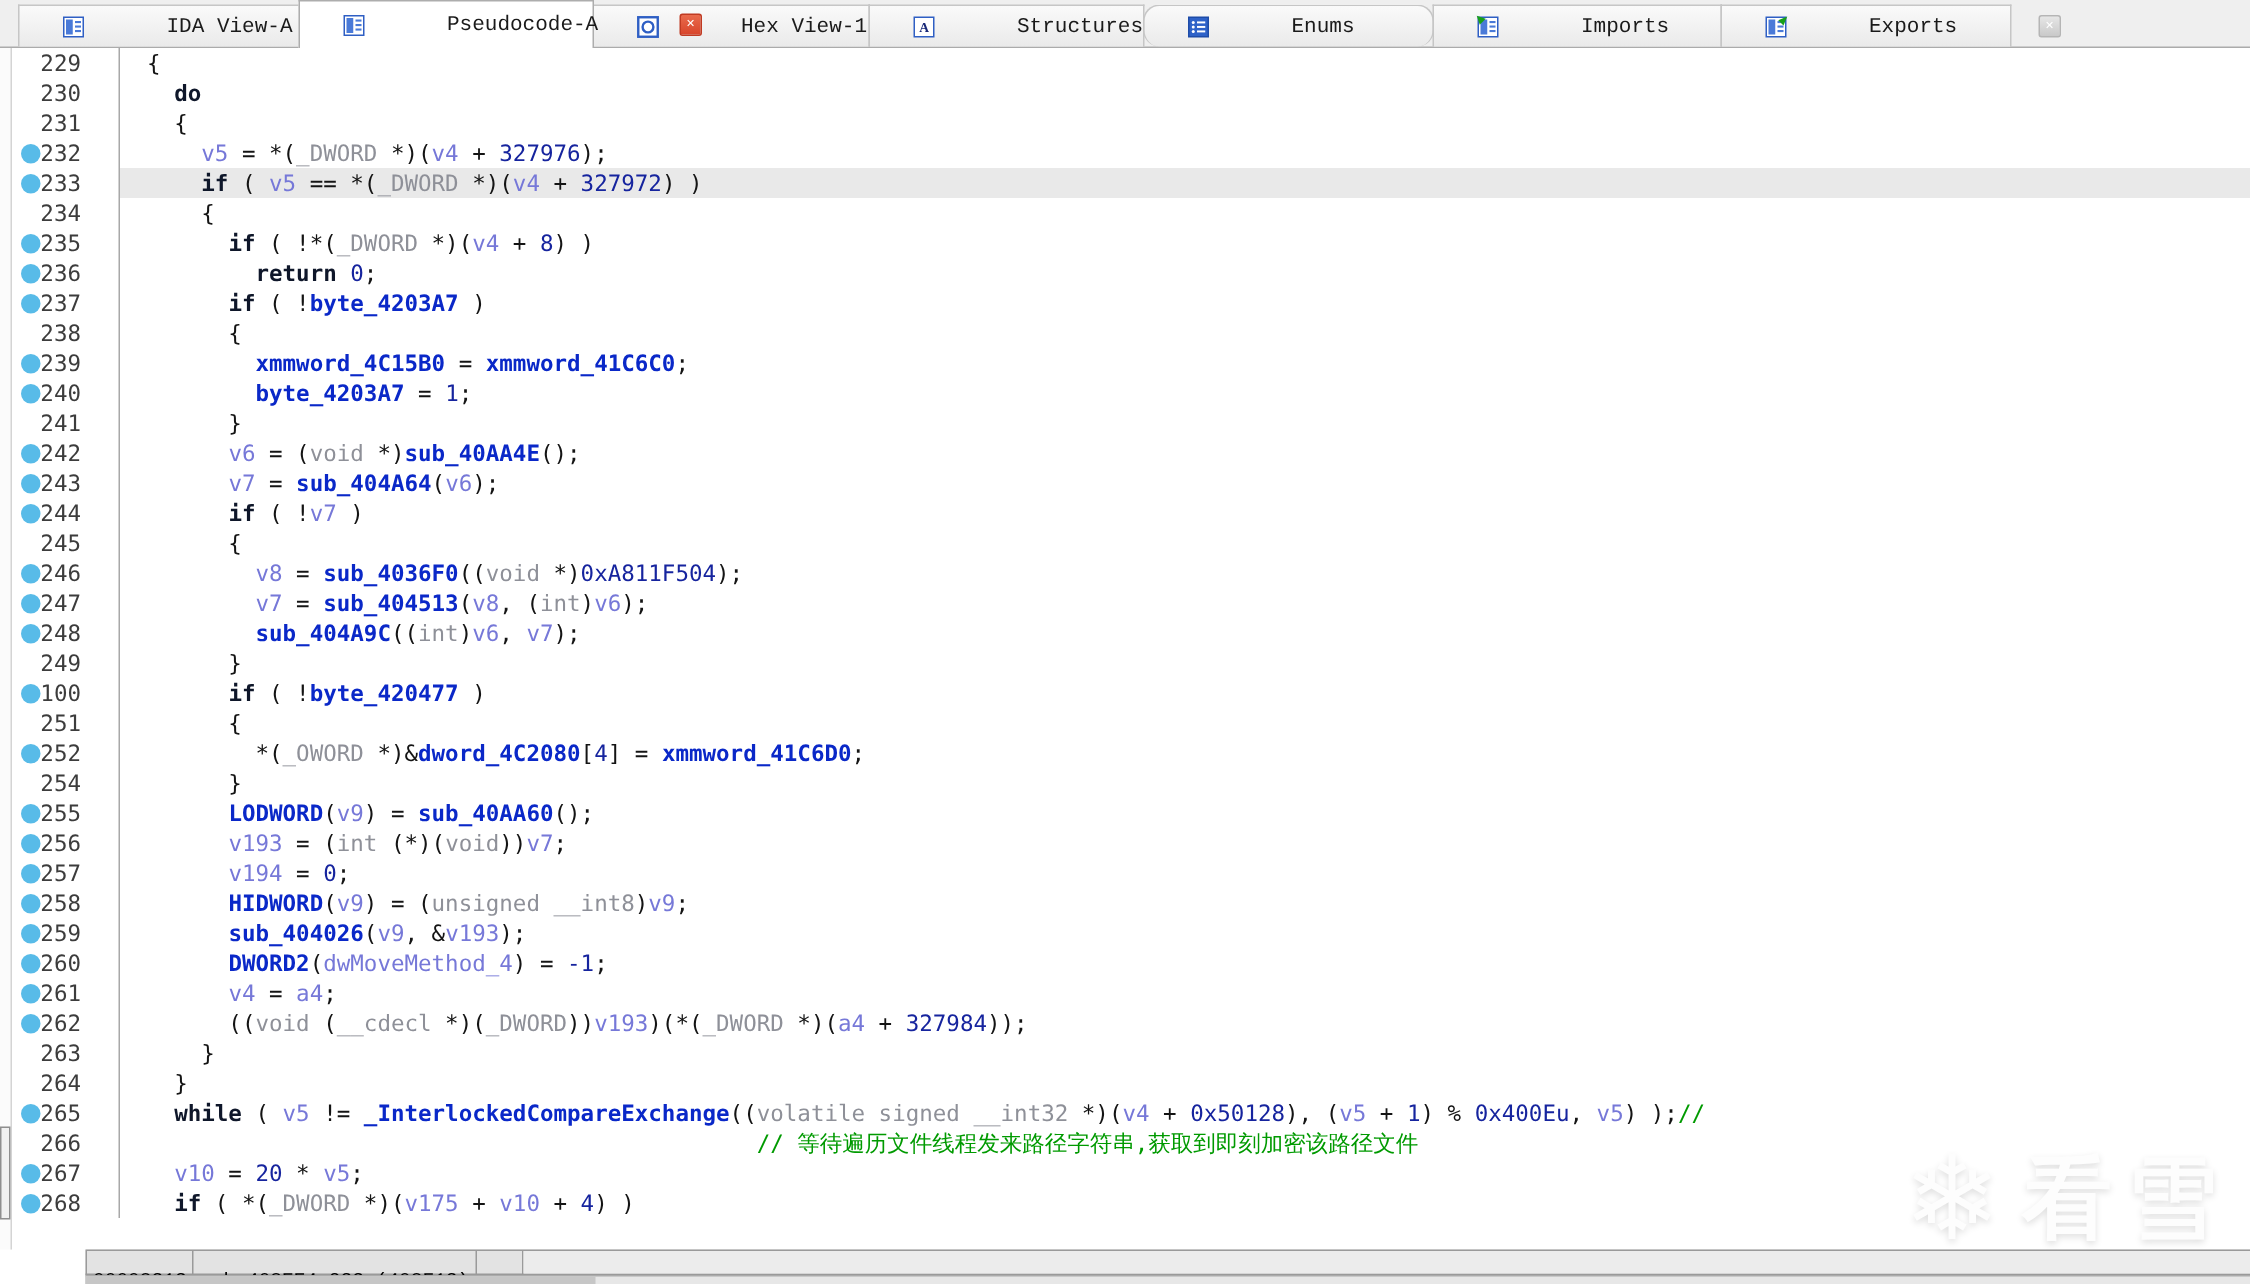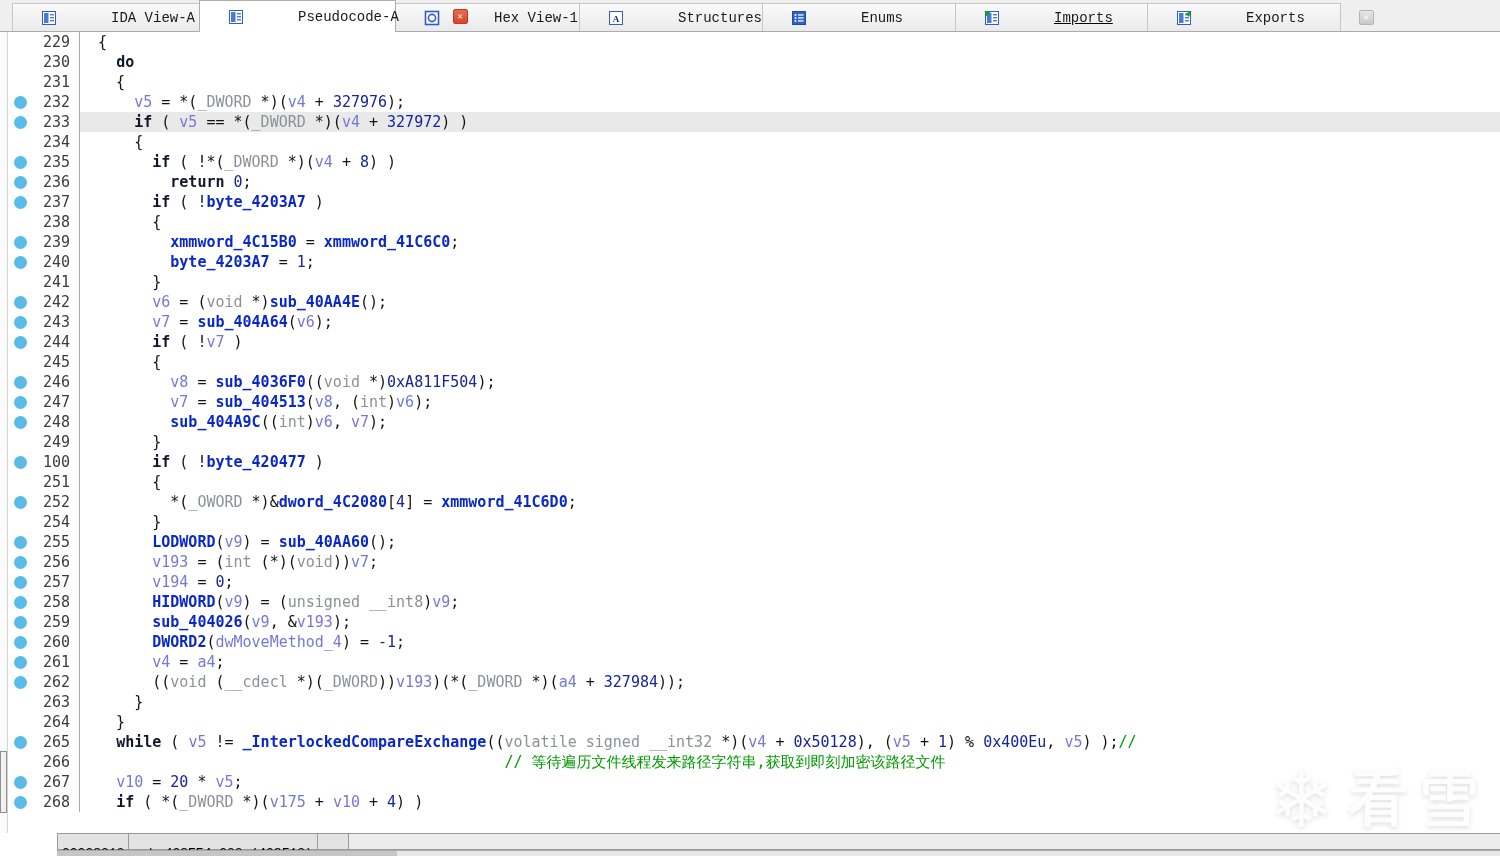--- a/index.html
+++ b/index.html
@@ -22,21 +22,21 @@
                color:#FFFFFF;font-size:9px;line-height:13px;text-align:center;font-weight:bold;
                box-sizing:border-box;cursor:pointer;}
   .tab.active .tclose{background:linear-gradient(#E96A4C,#D8452B);border-color:#C03A22;}
 
   
   #codeview{position:absolute;left:0;top:32px;width:1500px;height:801px;background:#fff;}
   .row{display:flex;height:20px;white-space:pre;}
   .gutter{position:relative;flex:0 0 80px;box-sizing:border-box;background:#fff;
           border-right:1px solid #A8A8A8;text-align:right;}
   .bp{position:absolute;left:14px;top:4px;width:13px;height:13px;border-radius:50%;background:#58BBE8;}
-  .lnum{display:inline-block;margin-right:9px;font-size:15px;line-height:20px;color:#3C3C3C;}
+  .lnum{display:inline-block;margin-right:25px;font-size:15px;line-height:20px;color:#3C3C3C;}
   .codetext{flex:1;margin:0;font-family:"DejaVu Sans Mono",monospace;font-size:15px;
             line-height:20px;white-space:pre;overflow:hidden;}
   .row.hl .codetext{background:#E9E9E9;}
   .tk-p{color:#141414}
   .tk-k{color:#0f172a;font-weight:bold}
   .tk-g{color:#0A28C8;font-weight:bold}
   .tk-m{color:#0A28C8;font-weight:bold}
   .tk-v{color:#7678D8}
   .tk-n{color:#16249E}
   .tk-c{color:#8E9098}
@@ -110,34 +110,34 @@
         <span class="tclose">✕</span>
       </div>
       <div class="tab" style="width: 184px;">
         <span class="ticon"><svg width="16" height="16" viewBox="0 0 16 16">
             <rect x="1.5" y="1.5" width="13" height="13" fill="#fff" stroke="#2F5FC4"></rect>
             <text x="8" y="11.5" font-size="9" font-weight="bold" fill="#182878" text-anchor="middle" font-family="Liberation Serif,serif">A</text>
           </svg></span>
         <span class="tlabel">Structures</span>
         <span class="tclose">✕</span>
       </div>
-      <div class="tab" style="width: 194px;">
+      <div class="tab" style="width: 194px; border-radius: 11px;">
         <span class="ticon"><svg width="16" height="16" viewBox="0 0 16 16">
             <rect x="1.5" y="1.5" width="13" height="13" fill="#2E62C8" stroke="#1E4CA8"></rect>
             <circle cx="4.5" cy="5" r="1" fill="#fff"></circle>
             <circle cx="4.5" cy="8" r="1" fill="#fff"></circle>
             <circle cx="4.5" cy="11" r="1" fill="#fff"></circle>
             <rect x="7" y="4.3" width="5.5" height="1.3" fill="#fff"></rect>
             <rect x="7" y="7.3" width="5.5" height="1.3" fill="#fff"></rect>
             <rect x="7" y="10.3" width="5.5" height="1.3" fill="#fff"></rect>
           </svg></span>
         <span class="tlabel">Enums</span>
         <span class="tclose">✕</span>
       </div>
-      <div class="tab" style="width: 193px; text-decoration: underline;">
+      <div class="tab" style="width: 193px;">
         <span class="ticon"><svg width="16" height="16" viewBox="0 0 16 16">
             <rect x="1.5" y="1.5" width="13" height="13" fill="#fff" stroke="#2F5FC4"></rect>
             <rect x="3" y="3" width="4.5" height="10" fill="#4A7AD8"></rect>
             <rect x="9" y="4" width="4" height="1.4" fill="#4A7AD8"></rect>
             <rect x="9" y="7" width="4" height="1.4" fill="#4A7AD8"></rect>
             <rect x="9" y="10" width="4" height="1.4" fill="#4A7AD8"></rect>
             <path d="M0.5 0.5 L6.5 2.5 L2.5 6.5 Z" fill="#18A018"></path>
           </svg></span>
         <span class="tlabel">Imports</span>
         <span class="tclose">✕</span>

